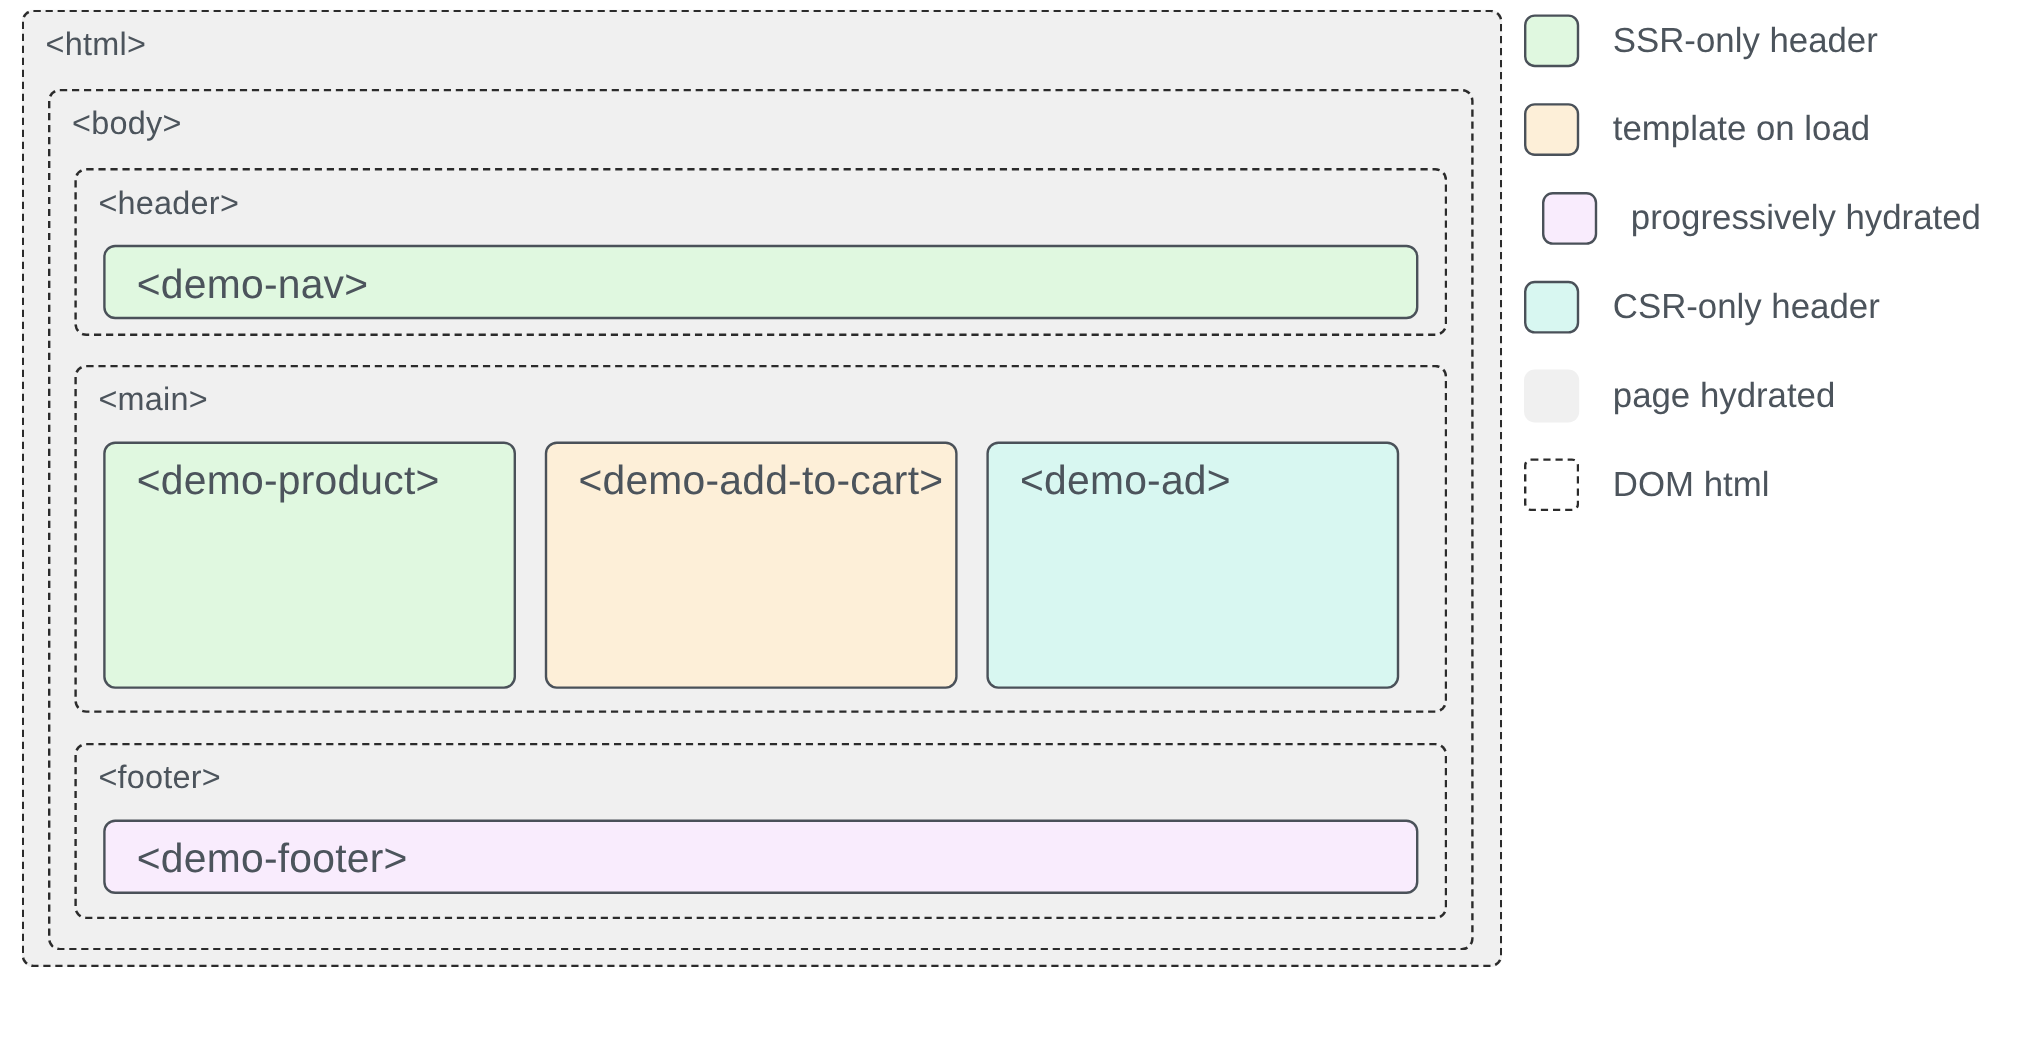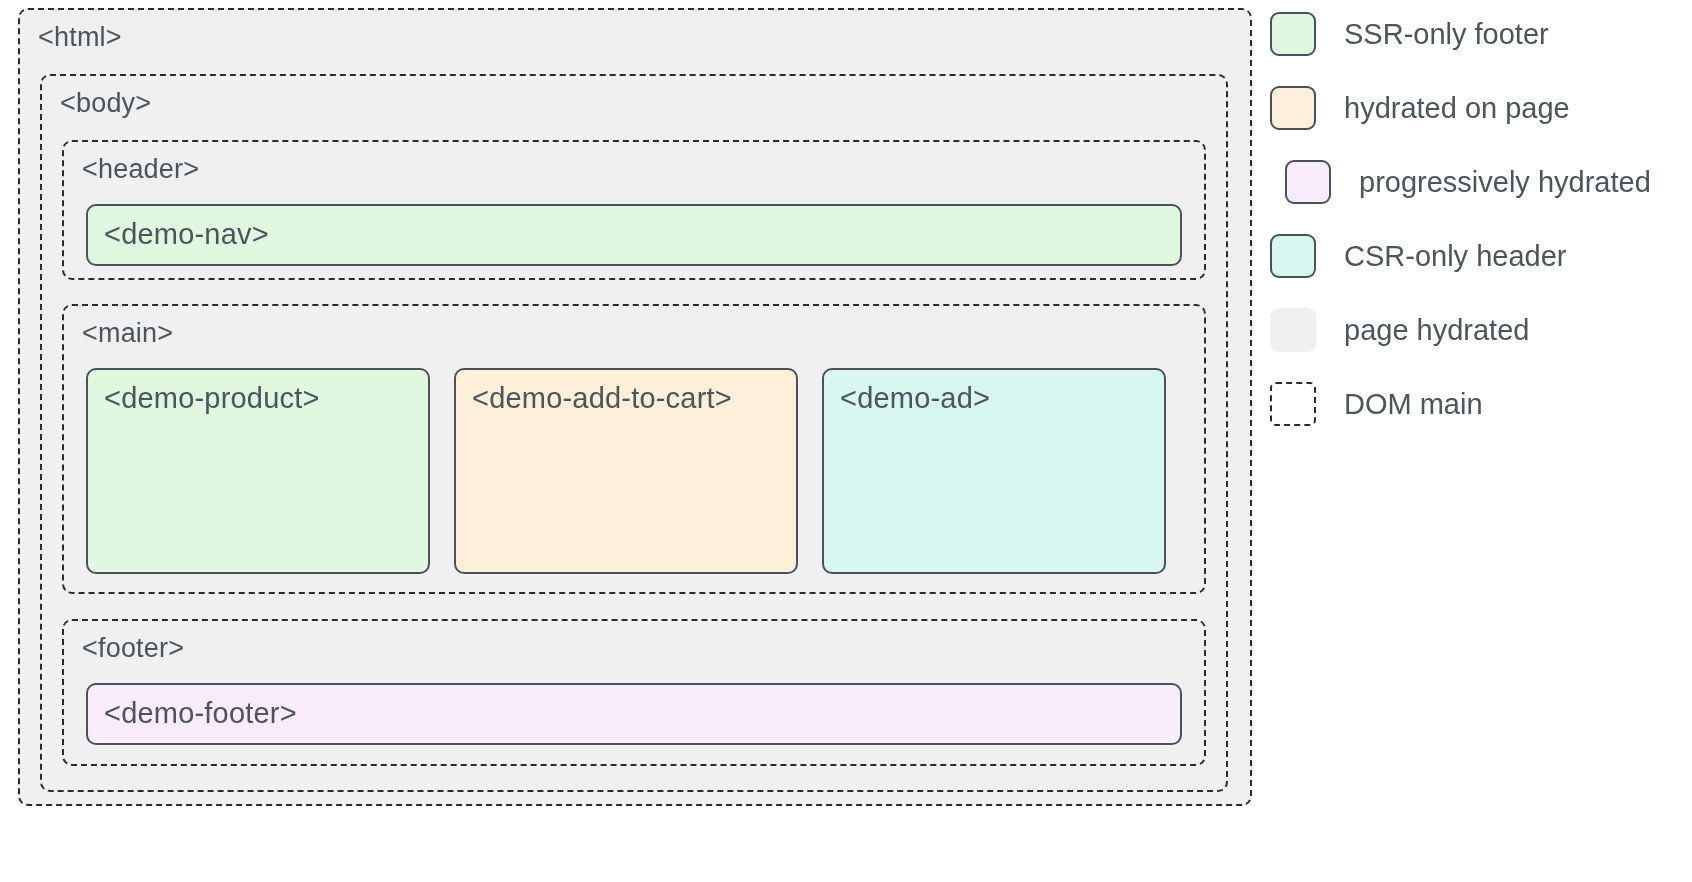--- a/index.html
+++ b/index.html
@@ -41,23 +41,23 @@
 
   
   .island {
     position: absolute;
     border: 2px solid #4a5159;
     border-radius: 10px;
     box-sizing: border-box;
   }
   .island > .tag-label {
     position: absolute;
-    left: 16px;
+    left: 26px;
     top: 12px;
-    font-size: 29px;
+    font-size: 34px;
     color: #4c545c;
     letter-spacing: 0.2px;
     white-space: nowrap;
   }
 
   
   .legend {
     position: absolute;
     left: 1270px;
     top: 0px;
@@ -139,43 +139,43 @@
         </div>
       </div>
 
     </div>
   </div>
 
   <div class="legend">
 
     <div class="legend-row" style="top:10px;">
       <span class="legend-swatch bordered" style="background:#e0f8e0;"></span>
-      <span class="legend-label">SSR-only footer</span>
+      <span class="legend-label">SSR-only header</span>
     </div>
 
     <div class="legend-row" style="top:84px;">
       <span class="legend-swatch bordered" style="background:#fdefd8;"></span>
-      <span class="legend-label">hydrated on page</span>
+      <span class="legend-label">template on load</span>
     </div>
 
     <div class="legend-row" style="top:158px;padding-left:15px;">
       <span class="legend-swatch bordered" style="background:#f9ecfd;"></span>
       <span class="legend-label">progressively hydrated</span>
     </div>
 
     <div class="legend-row" style="top:232px;">
       <span class="legend-swatch bordered" style="background:#d8f7f1;"></span>
       <span class="legend-label">CSR-only header</span>
     </div>
 
     <div class="legend-row" style="top:306px;">
       <span class="legend-swatch plain" style="background:#f0f0f0;"></span>
       <span class="legend-label">page hydrated</span>
     </div>
 
     <div class="legend-row" style="top:380px;">
       <span class="legend-swatch dashed"></span>
-      <span class="legend-label">DOM main</span>
+      <span class="legend-label">DOM html</span>
     </div>
 
   </div>
 
 </div>
 
 </body></html>

